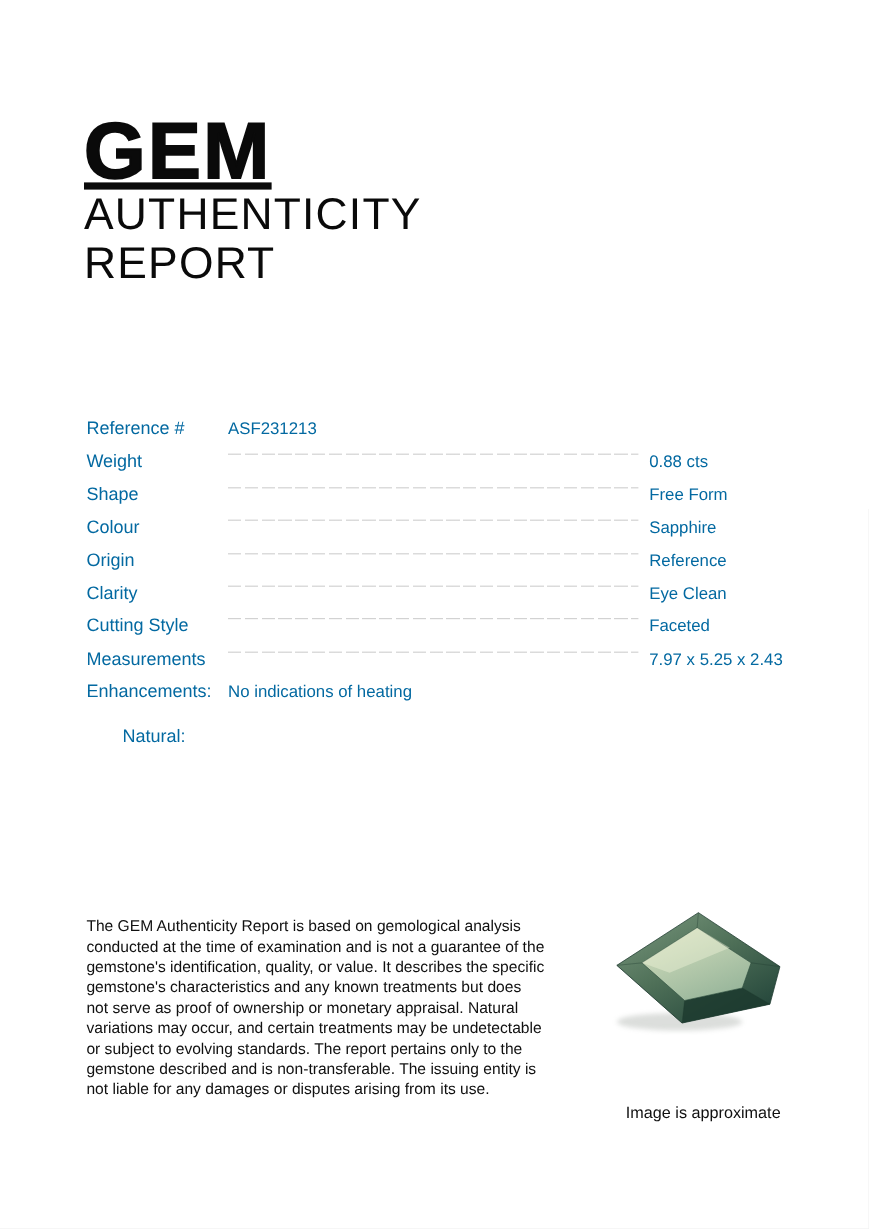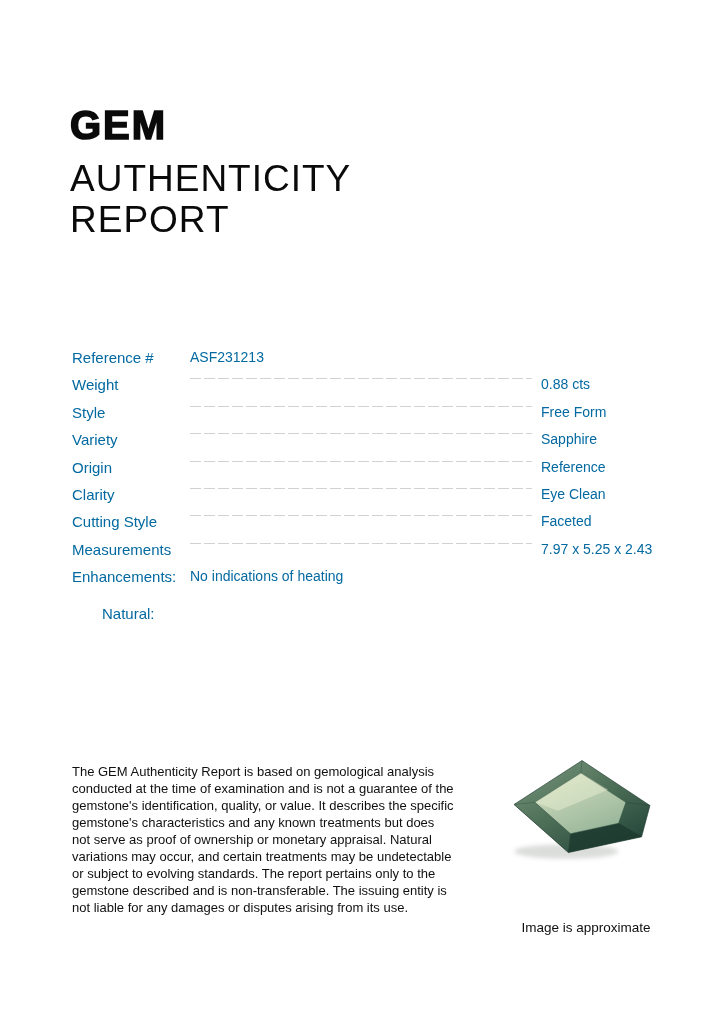--- a/index.html
+++ b/index.html
@@ -10,22 +10,22 @@
     margin:0 auto;
     background:#ffffff;
     font-family:"Liberation Sans", sans-serif;
     color:#111111;
     overflow:hidden;
   }
 
   
   .report-header { position:absolute; left:70px; top:95px; }
   .brand {
-    font-size:40px; font-weight:bold; line-height:60px;
-    letter-spacing:2px; color:#0a0a0a;
+    font-size:66px; font-weight:bold; line-height:60px;
+    letter-spacing:2px; color:#0a0a0a;text-decoration:underline;
     -webkit-text-stroke:1.6px #0a0a0a;
   }
   .subtitle {
     margin-top:3px;
     font-size:37px; font-weight:400; line-height:41px;
     letter-spacing:1px; color:#0a0a0a;
   }
 
   
   .fields { position:absolute; left:72px; top:349px; width:581px; }
@@ -77,28 +77,28 @@
       <span class="value">ASF231213</span>
     </div>
 
     <div class="row leader-row">
       <span class="label">Weight</span>
       <span class="leader"></span>
       <span class="value">0.88 cts</span>
     </div>
 
     <div class="row leader-row">
-      <span class="label">Style</span>
+      <span class="label">Shape</span>
       <span class="leader"></span>
       <span class="value">Free Form</span>
     </div>
 
 
     <div class="row leader-row">
-      <span class="label">Variety</span>
+      <span class="label">Colour</span>
       <span class="leader"></span>
       <span class="value">Sapphire</span>
     </div>
 
     <div class="row leader-row">
       <span class="label">Origin</span>
       <span class="leader"></span>
       <span class="value">Reference</span>
     </div>
 

